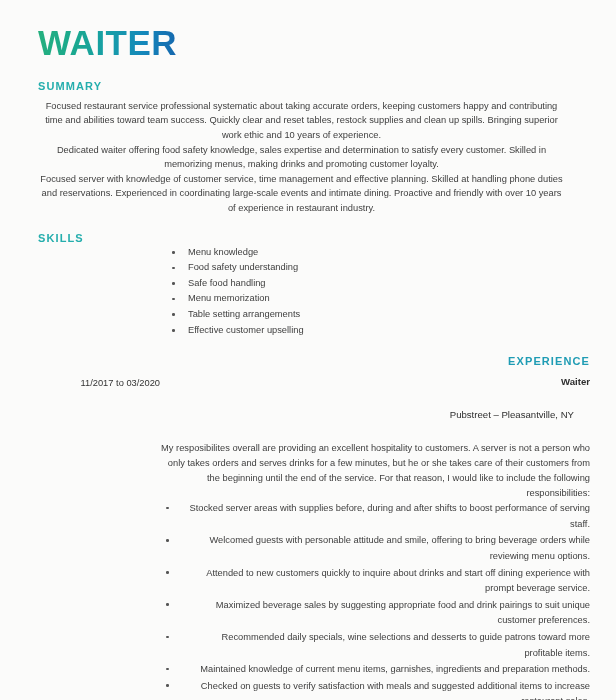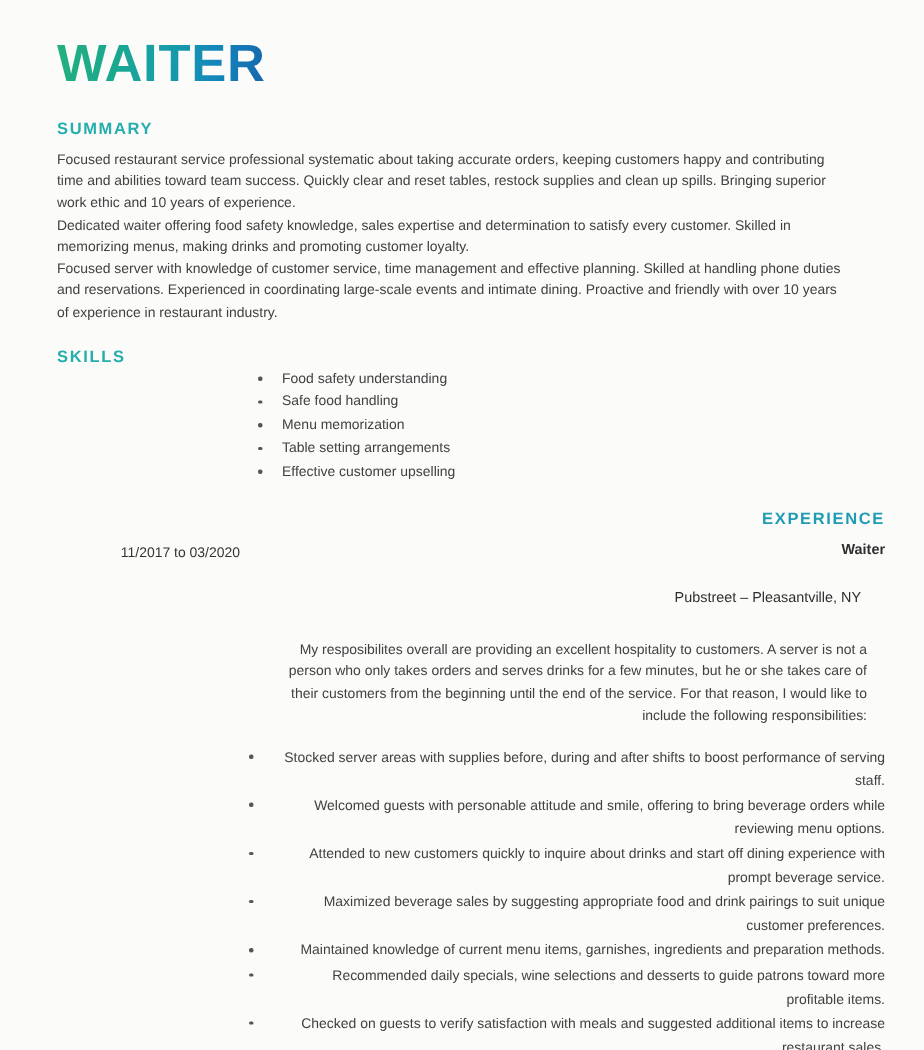--- a/index.html
+++ b/index.html
@@ -63,20 +63,21 @@
   
   .summary-body {
     padding-top: 7px;
   }
   .summary-para {
     margin: 0;
     font-size: 9.3px;
     line-height: 14.6px;
     color: #404040;
     max-width: 527px;
+    text-align: center;
   }
 
   
   .skills-columns {
     display: flex;
     padding-top: 1px;
     padding-left: 128px;
     gap: 60px;
   }
   .skills-col {
@@ -131,21 +132,21 @@
   }
   .job-company {
     margin: 16px;
     padding-top: 2px;
     font-size: 9.6px;
     font-weight: normal;
     line-height: 14.5px;
     color: #2f2f2f;
   }
   .job-summary {
-    margin: 12px;
+    margin: 0;
     padding-top: 3px;
     font-size: 9.3px;
     line-height: 14.8px;
     color: #404040;
   }
   .job-bullets {
     padding-top: 2px;
     padding-left: 4px;
   }
   .job-bullets > li {
@@ -174,20 +175,21 @@
     </div>
   </section>
 
   
   <section class="section section-skills">
     <h2 class="section-heading">SKILLS</h2>
 
     <div class="skills-columns">
       <div class="skills-col">
         <ul class="bullets">
+          <li>Menu knowledge</li>
           <li>Food safety understanding</li>
           <li>Safe food handling</li>
           <li>Menu memorization</li>
           <li>Table setting arrangements</li>
           <li>Effective customer upselling</li>
         </ul>
       </div>
     </div>
   </section>
 
@@ -201,21 +203,21 @@
       <div class="job-details">
         <p class="job-title">Waiter</p>
         <p class="job-company">Pubstreet –  Pleasantville, NY</p>
         <p class="job-summary">My resposibilites overall are providing an excellent hospitality to customers. A server is not a person who only takes orders and serves drinks for a few minutes, but he or she takes care of their customers from the beginning until the end of the service. For that reason, I would like to include the following responsibilities:</p>
 
         <ul class="bullets job-bullets">
           <li>Stocked server areas with supplies before, during and after shifts to boost performance of serving staff.</li>
           <li>Welcomed guests with personable attitude and smile, offering to bring beverage orders while reviewing menu options.</li>
           <li>Attended to new customers quickly to inquire about drinks and start off dining experience with prompt beverage service.</li>
           <li>Maximized beverage sales by suggesting appropriate food and drink pairings to suit unique customer preferences.</li>
+          <li>Recommended daily specials, wine selections and desserts to guide patrons toward more profitable items.</li>
           <li>Maintained knowledge of current menu items, garnishes, ingredients and preparation methods.</li>
-          <li>Recommended daily specials, wine selections and desserts to guide patrons toward more profitable items.</li>
           <li>Checked on guests to verify satisfaction with meals and suggested additional items to increase restaurant sales.</li>
         </ul>
       </div>
     </div>
   </section>
 
 </div>
 
 </body></html>

